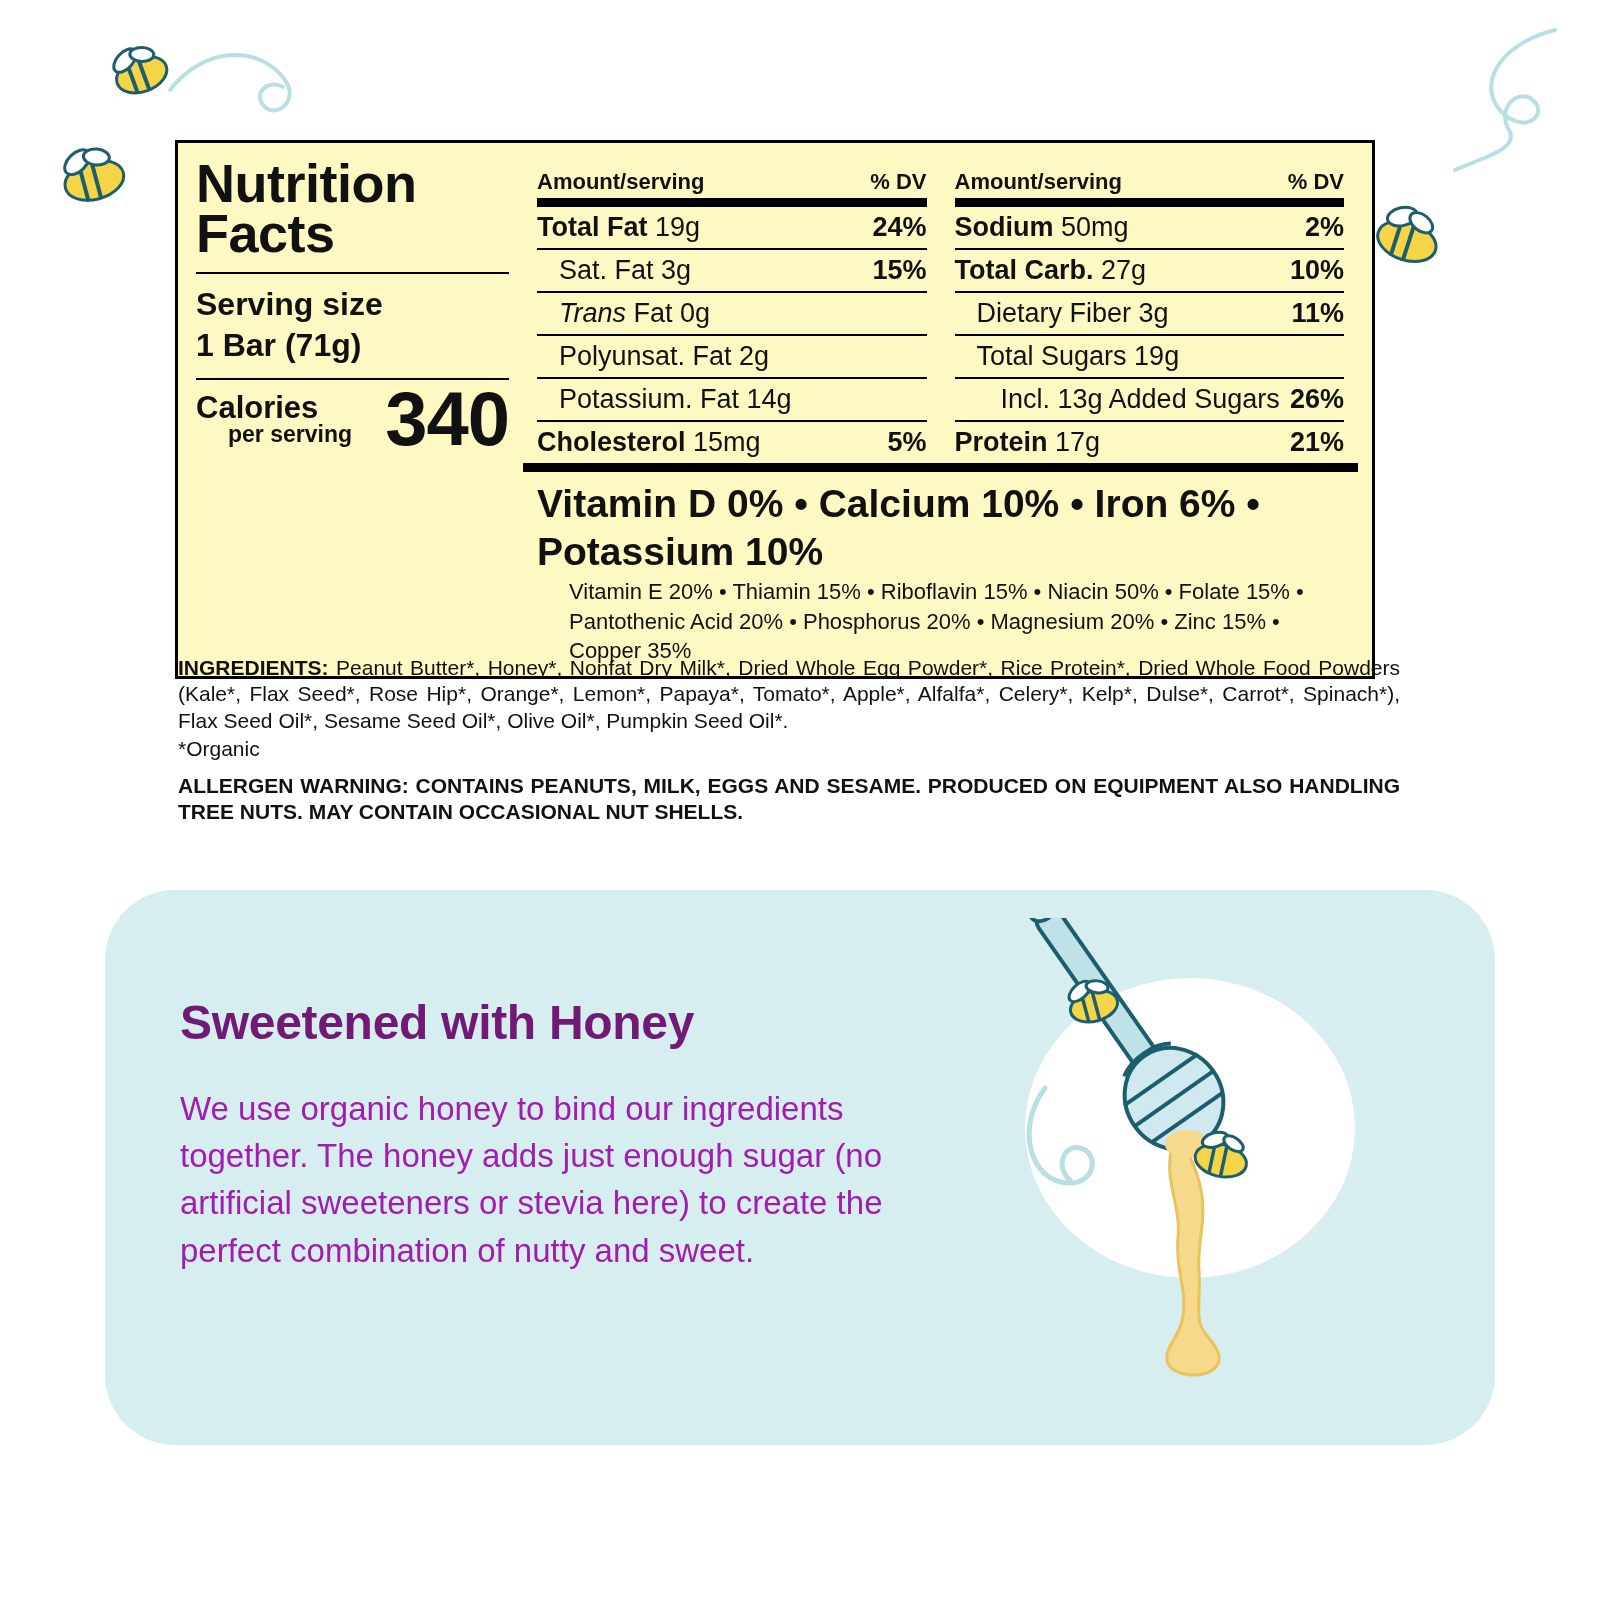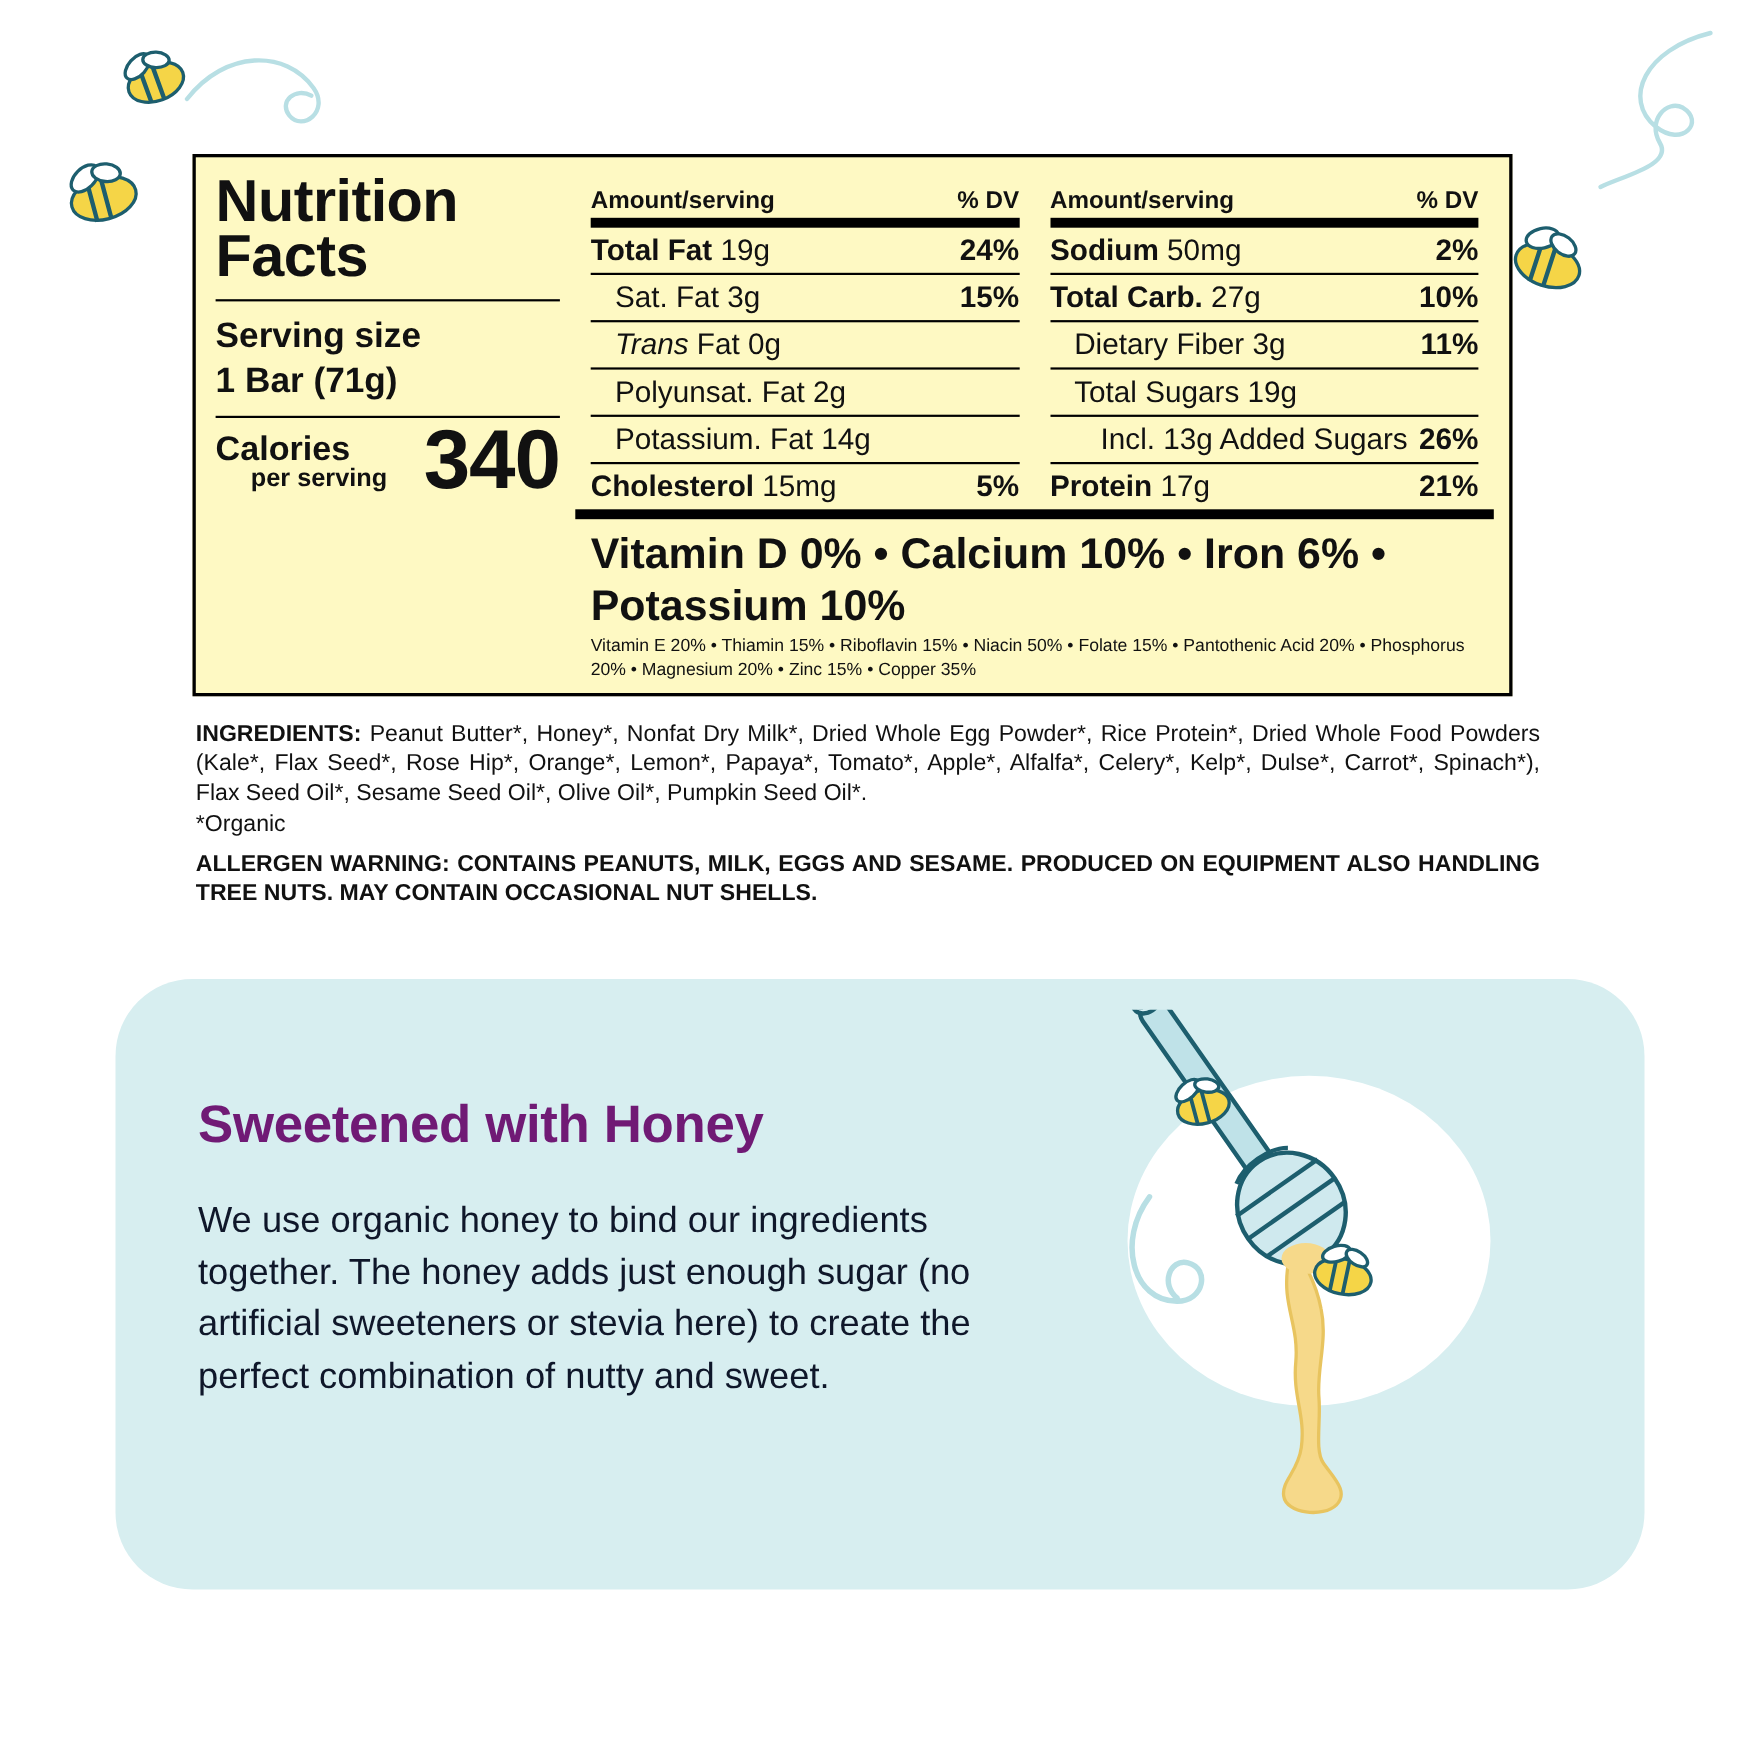--- a/index.html
+++ b/index.html
@@ -134,23 +134,24 @@
   .micro-wrap {
     padding: 6px 14px 2px 14px;
   }
   .micro-main {
     font-size: 39px;
     line-height: 1.22;
     padding-top: 2px;
     font-weight: bold;
   }
   .micro-sub {
-    font-size: 16px;
+    font-size: 22px;
     line-height: 1.34;
     padding-top: 2px;
+    margin-left: 32px;
   }
 
   
   .ingredients {
     position: absolute;
     left: 178px;
     top: 655px;
     width: 1222px;
     font-size: 21px;
     line-height: 1.26;
@@ -188,21 +189,21 @@
     color: #701a75;
     letter-spacing: -0.3px;
   }
   .honey-body {
     position: absolute;
     left: 75px;
     top: 195px;
     width: 790px;
     font-size: 33px;
     line-height: 1.43;
-    color: #0f172a;
+    color: #a21caf;
   }
   .honey-art {
     position: absolute;
     right: 90px;
     top: 28px;
     width: 430px;
     height: 500px;
   }
 </style>
 </head>

